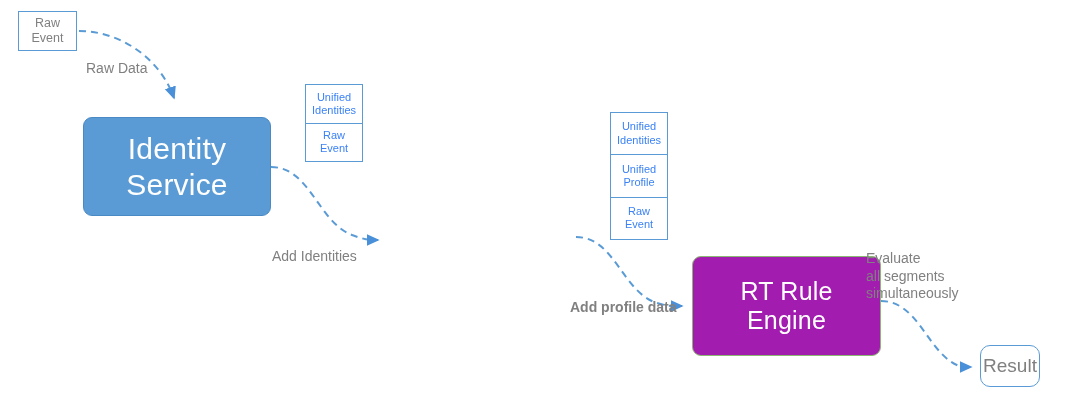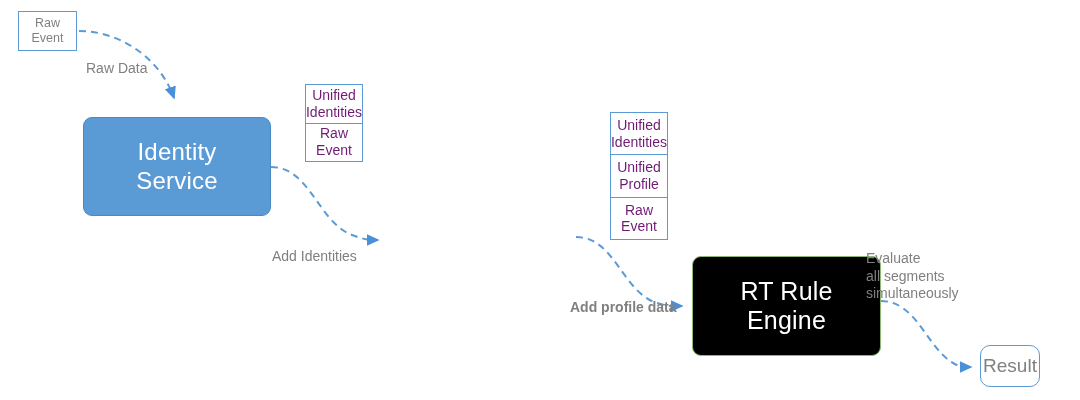--- a/index.html
+++ b/index.html
@@ -37,24 +37,24 @@
     border-radius: 9px;
     color: #ffffff;
     text-align: center;
     line-height: 1.18;
     white-space: pre-line;
     letter-spacing: 0.2px;
   }
   .proc-blue {
     background: #5b9bd5;
     border: 1px solid #4a8ac4;
-    font-size: 24px;
+    font-size: 30px;
   }
   .proc-green {
-    background: #000000;
+    background: #a21caf;
     border: 1px solid #8cb673;
     font-size: 25px;
   }
   
   .data-box {
     position: absolute;
     box-sizing: border-box;
     border: 1.5px solid #5b9bd5;
     background: #ffffff;
     display: flex;
@@ -86,22 +86,22 @@
     background: #ffffff;
     display: flex;
     flex-direction: column;
   }
   .stack-cell {
     flex: 1 1 0;
     box-sizing: border-box;
     display: flex;
     align-items: center;
     justify-content: center;
-    color: #701a75;
-    font-size: 14px;
+    color: #3b82f6;
+    font-size: 11px;
     line-height: 1.2;
     text-align: center;
     white-space: pre-line;
     border-bottom: 1.5px solid #5b9bd5;
   }
   .stack-cell:last-child { border-bottom: none; }
   
   .edge-label {
     position: absolute;
     color: #808080;

